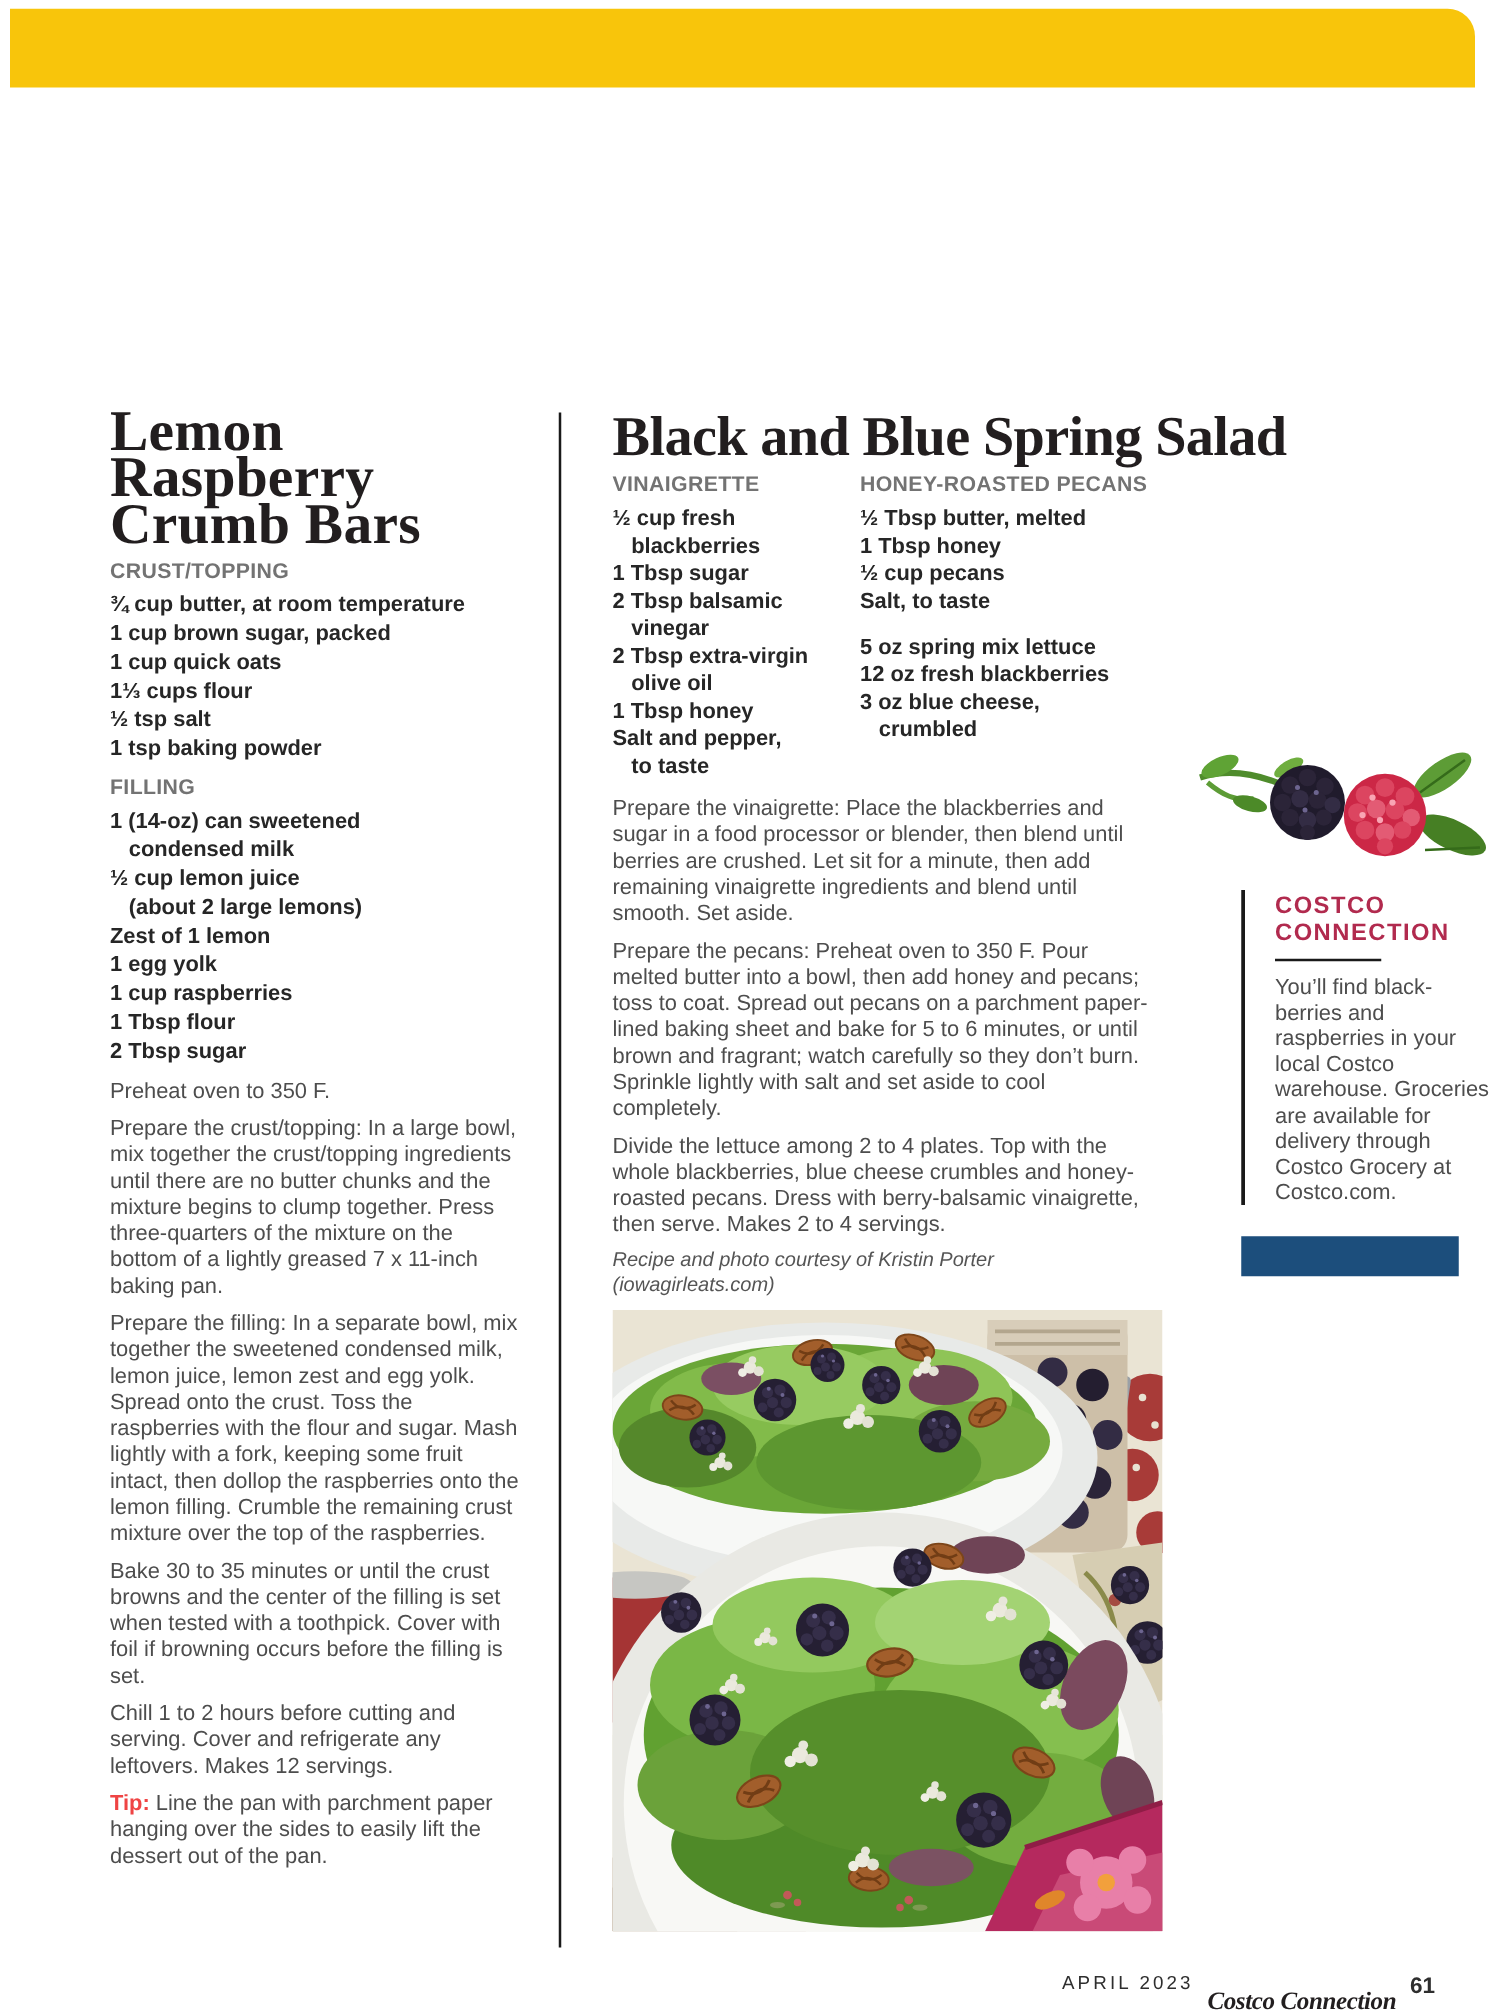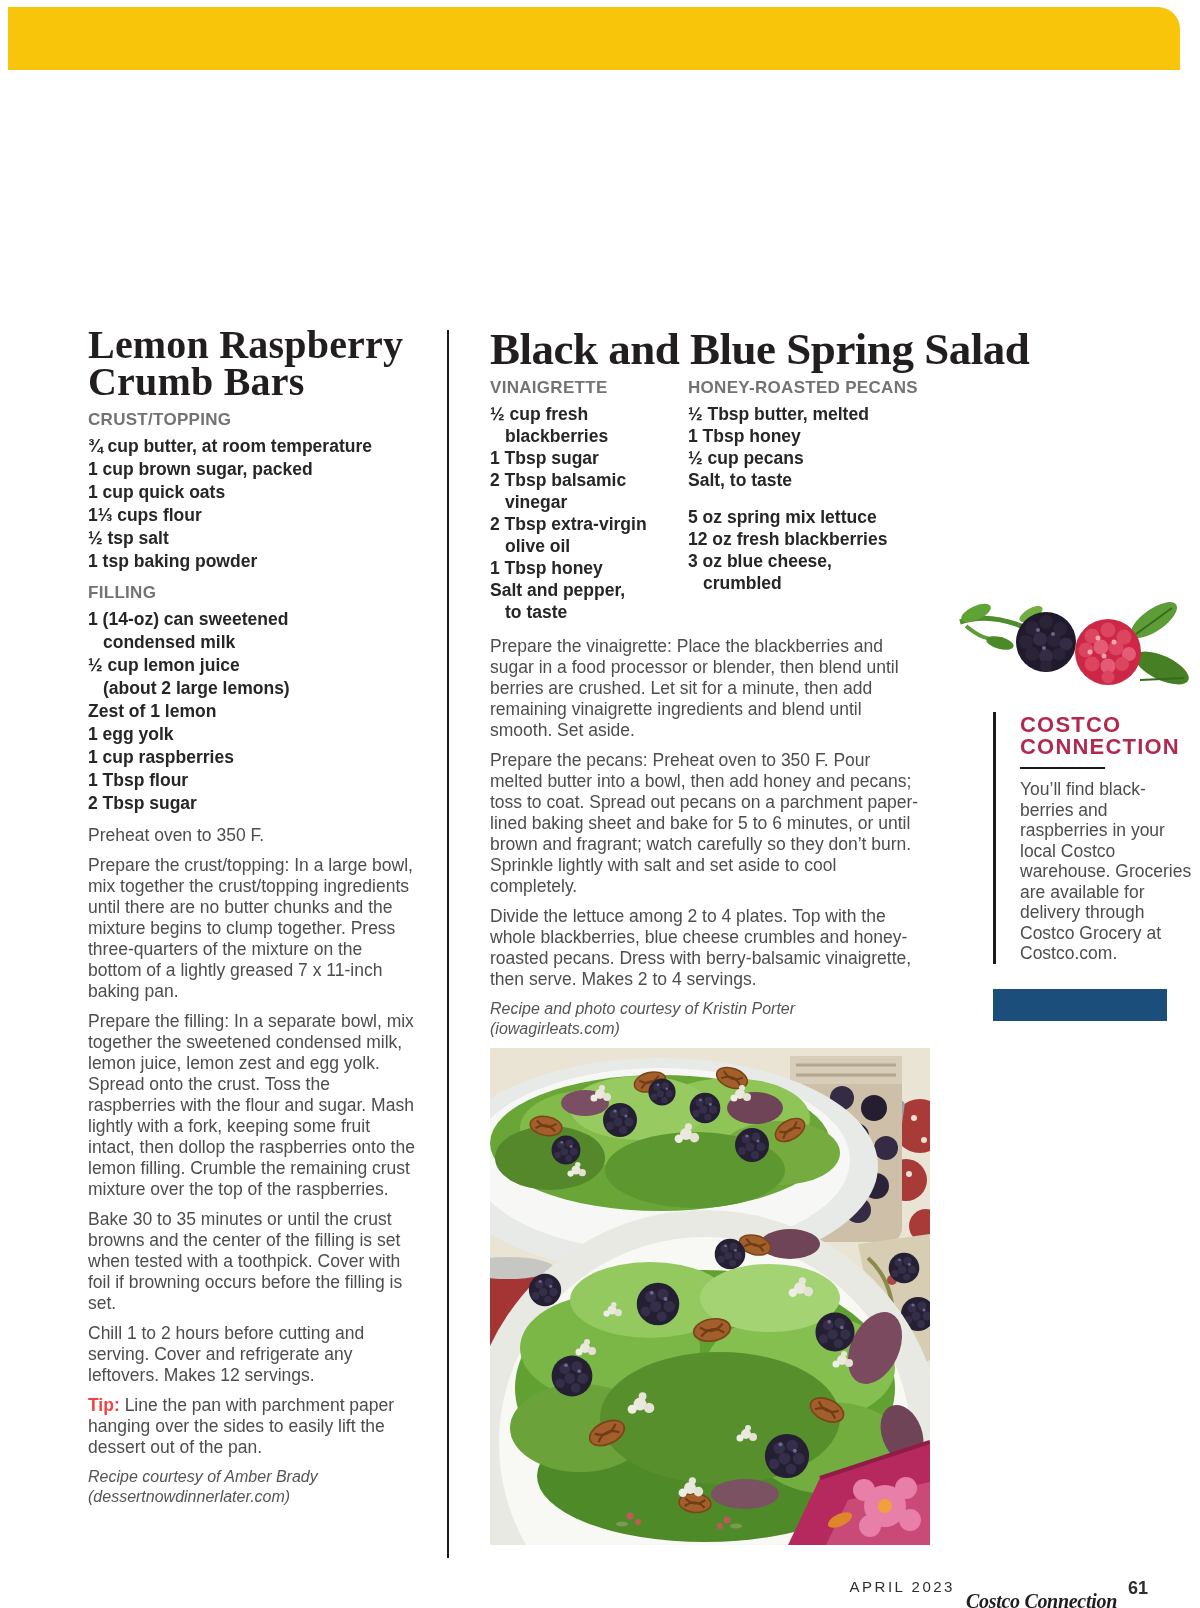--- a/index.html
+++ b/index.html
@@ -3,21 +3,21 @@
 <meta charset="utf-8">
 <style>
   html,body{margin:0;padding:0;background:#ffffff;}
   .page{position:relative;width:1200px;height:1608px;background:#ffffff;overflow:hidden;
         font-family:"Liberation Sans",sans-serif;}
   .top-bar{position:absolute;left:8px;top:7px;width:1172px;height:63px;
            background:#f8c50b;border-top-right-radius:22px;}
   .divider{position:absolute;left:447px;top:330px;width:2px;height:1228px;background:#1a1a1a;}
 
   .title{font-family:"Liberation Serif",serif;font-weight:bold;color:#221e1f;margin:0;}
-  .title-left{font-size:40px;line-height:37px;letter-spacing:0.2px;margin-bottom:9px;}
+  .title-left{font-size:46px;line-height:37px;letter-spacing:0.2px;margin-bottom:9px;}
   .title-mid{font-size:45px;line-height:42px;letter-spacing:-0.5px;white-space:nowrap;margin-bottom:7px;}
 
   .shead{color:#737373;font-size:17px;line-height:22px;font-weight:bold;
          letter-spacing:0.3px;margin:0 0 4px 0;}
   .col-left .shead{margin-top:9px;}
 
   .ing{font-weight:bold;font-size:17.5px;line-height:23px;color:#262626;
        padding-left:15px;text-indent:-15px;white-space:pre-wrap;}
   .col-mid .ing{line-height:22px;}
 
@@ -34,21 +34,21 @@
   .subcol2{width:234px;}
   .salad-extra{margin-top:15px;}
   .col-mid .paras{margin-top:13px;}
 
   .photo{position:absolute;left:490px;top:1048px;width:440px;height:497px;margin:0;}
   .photo svg{display:block;}
 
   .berries{position:absolute;left:958px;top:584px;width:234px;height:122px;margin:0;}
   .side-box{position:absolute;left:993px;top:712px;width:175px;
             border-left:3px solid #1a1a1a;padding-left:24px;}
-  .side-box h3{margin:2px 0 0 0;color:#b12a4e;font-size:22px;line-height:22px;
+  .side-box h3{margin:2px 0 0 0;color:#b12a4e;font-size:19px;line-height:22px;
                letter-spacing:1.2px;font-weight:bold;}
   .side-box h3 span{display:block;}
   .side-rule{width:85px;height:2px;background:#1a1a1a;margin:9px 0 10px 0;}
   .side-box p{margin:0;font-size:17.5px;line-height:20.5px;color:#4d4d4d;}
   .blue-bar{position:absolute;left:993px;top:989px;width:174px;height:32px;background:#1c4e7c;}
 
   footer{position:absolute;top:1578px;right:52px;display:flex;align-items:flex-start;gap:11px;}
   .f-issue{font-size:15px;letter-spacing:2.5px;color:#2e2e2e;}
   .f-mag{font-family:"Liberation Serif",serif;font-style:italic;font-weight:bold;
          font-size:20px;color:#221e1f;letter-spacing:-0.3px;margin-top:12px;}
@@ -92,21 +92,20 @@
     <div class="paras">
         <p class="para">Preheat oven to 350 F.</p>
         <p class="para">Prepare the crust/topping: In a large bowl, mix together the crust/topping ingredients until there are no butter chunks and the mixture begins to clump together. Press three-quarters of the mixture on the bottom of a lightly greased 7 x 11-inch baking pan.</p>
         <p class="para">Prepare the filling: In a separate bowl, mix together the sweetened condensed milk, lemon juice, lemon zest and egg yolk. Spread onto the crust. Toss the raspberries with the flour and sugar. Mash lightly with a fork, keeping some fruit intact, then dollop the raspberries onto the lemon filling. Crumble the remaining crust mixture over the top of the raspberries.</p>
         <p class="para">Bake 30 to 35 minutes or until the crust browns and the center of the filling is set when tested with a toothpick. Cover with foil if browning occurs before the filling is set.</p>
         <p class="para">Chill 1 to 2 hours before cutting and serving. Cover and refrigerate any leftovers. Makes 12 servings.</p>
       </div>
 
     <p class="para"><strong>Tip:</strong> <span>Line the pan with parchment paper hanging over the sides to easily lift the dessert out of the pan.</span></p>
 
-    <p class="credit">Recipe courtesy of Amber Brady (dessertnowdinnerlater.com)</p>
   </section>
 
   <section class="col-mid">
     <h1 class="title title-mid">Black and Blue Spring Salad</h1>
 
     <div class="ing-cols">
       <div class="subcol1">
         <h2 class="shead">VINAIGRETTE</h2>
         <div>
             <div class="ing">½ cup fresh

